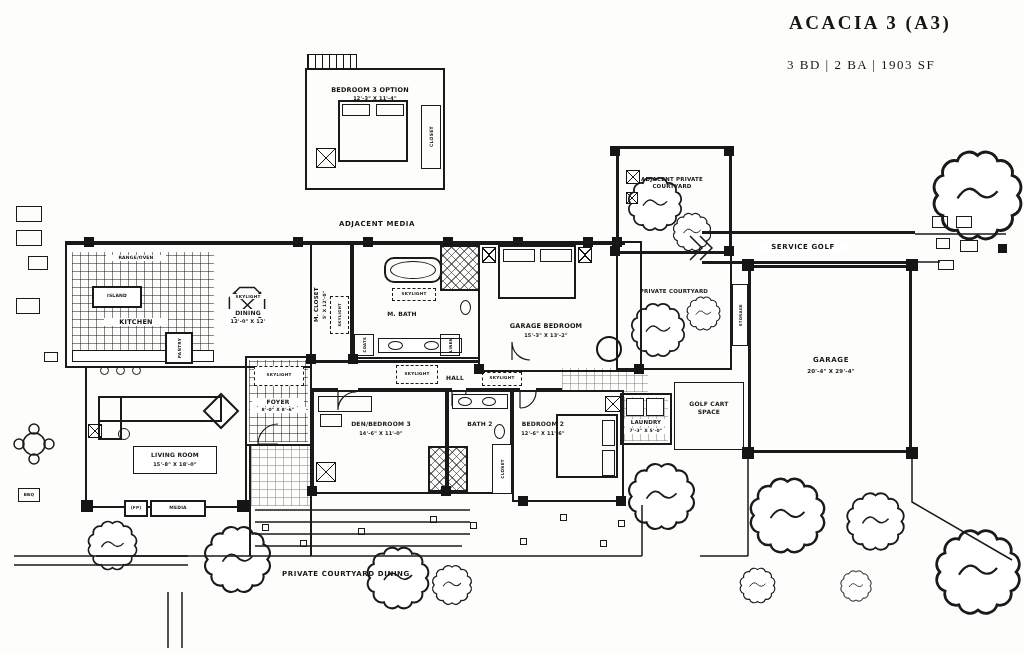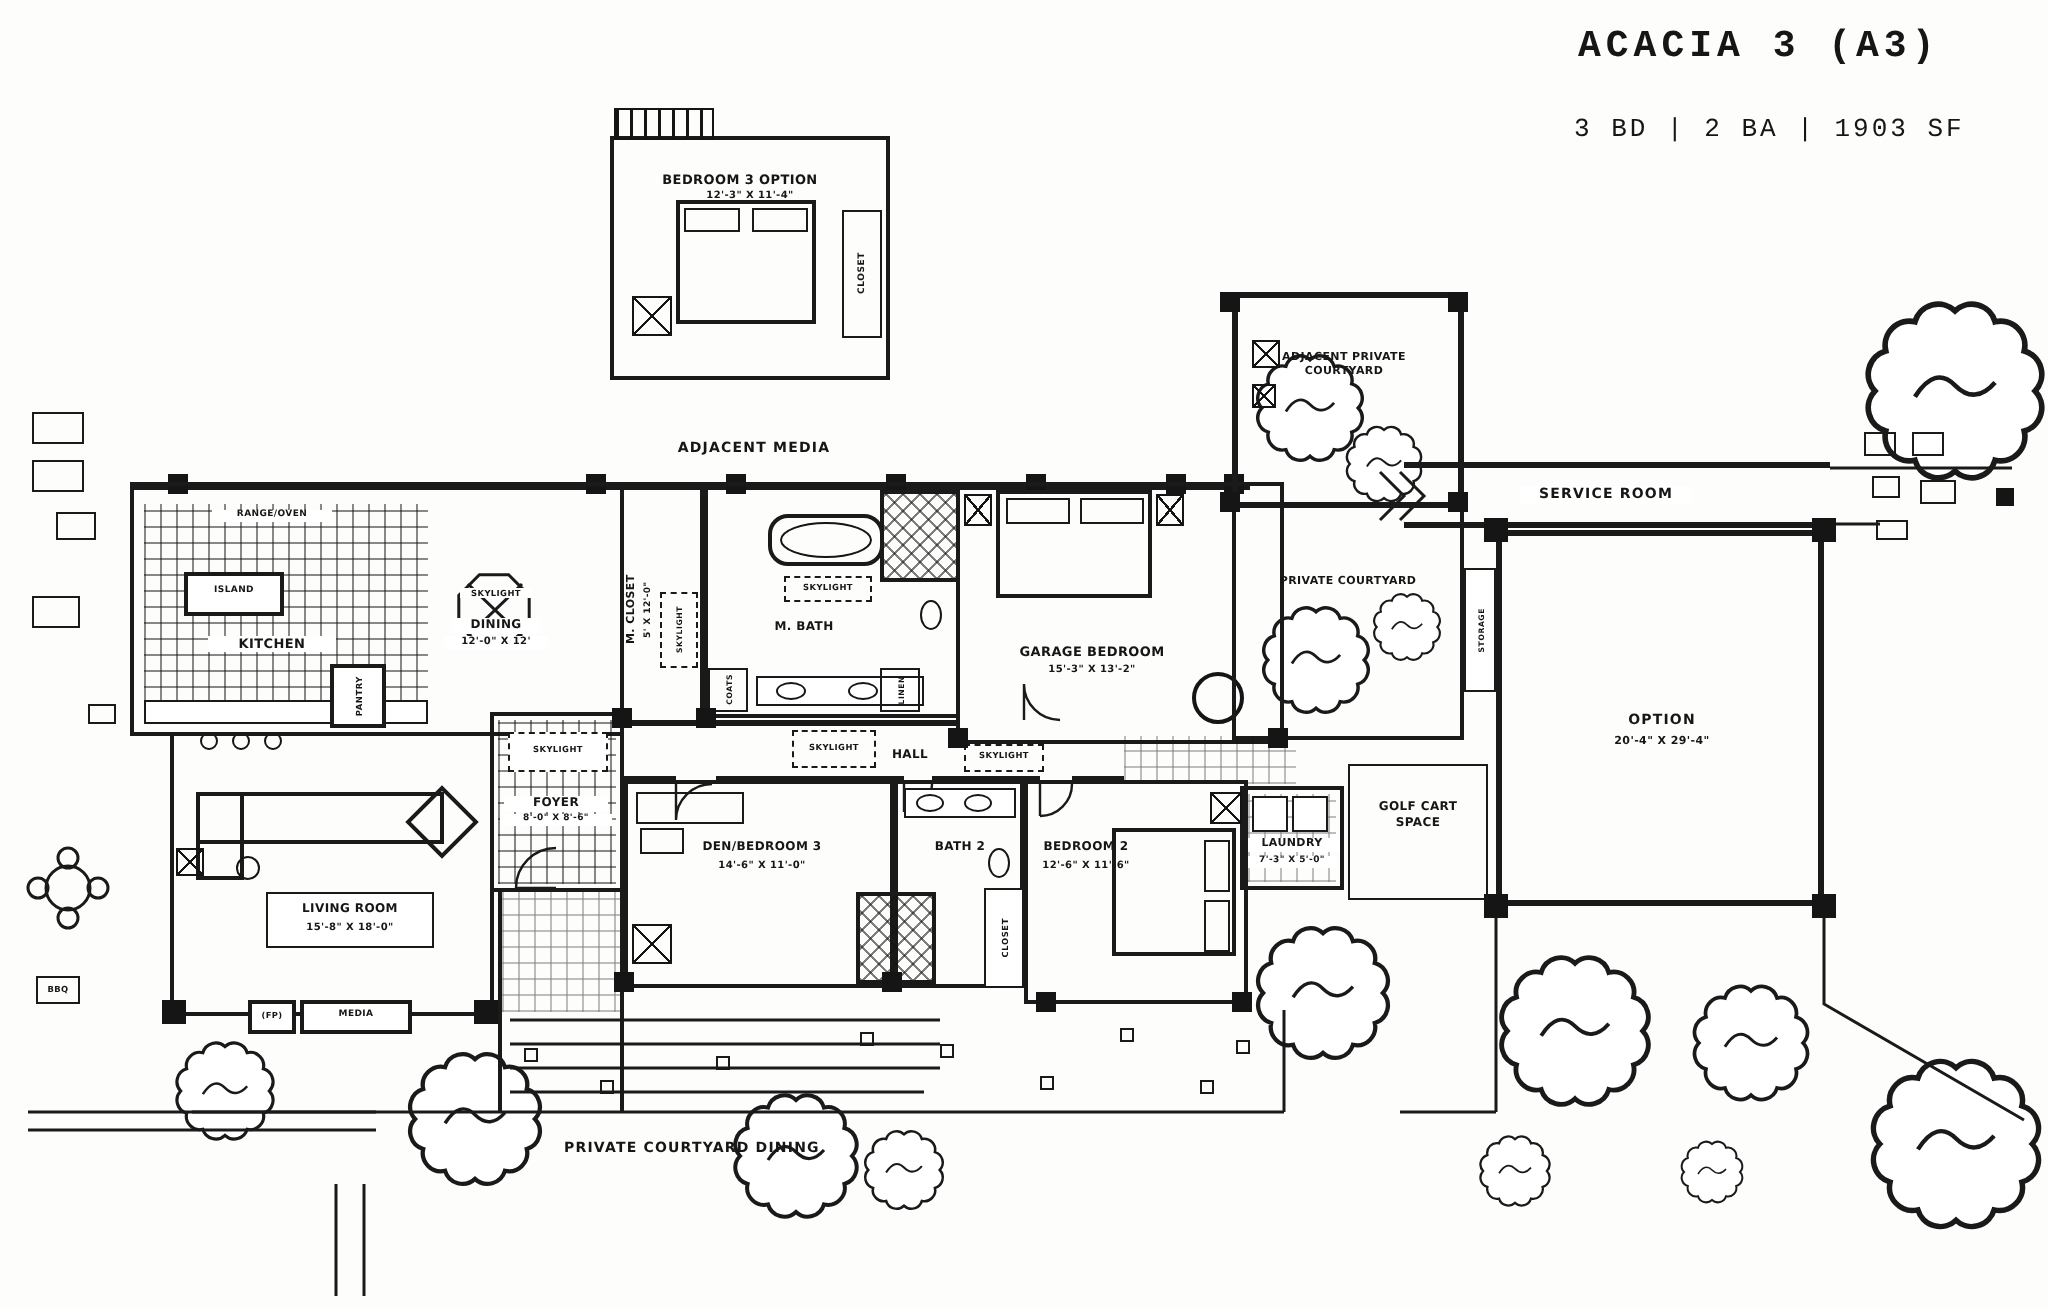--- a/index.html
+++ b/index.html
@@ -21,21 +21,21 @@
     repeating-linear-gradient(90deg,rgba(20,20,20,.5) 0 1px,transparent 1px 8px)}
   .tile-lt{opacity:.55}
   .xhatch{position:absolute;border:2px solid #1a1a1a;background-image:
     repeating-linear-gradient(45deg,rgba(20,20,20,.55) 0 1px,transparent 1px 6px),
     repeating-linear-gradient(-45deg,rgba(20,20,20,.55) 0 1px,transparent 1px 6px)}
   .xbox{position:absolute;border:1.5px solid #151515;background:
     linear-gradient(to top right,transparent calc(50% - .6px),#151515 calc(50% - .6px) calc(50% + .6px),transparent calc(50% + .6px)),
     linear-gradient(to bottom right,transparent calc(50% - .6px),#151515 calc(50% - .6px) calc(50% + .6px),transparent calc(50% + .6px))}
   .oval{position:absolute;border:1.5px solid #151515;border-radius:50%;background:transparent}
   .steps{position:absolute;border:1px solid #151515;background:repeating-linear-gradient(90deg,#151515 0 1.5px,transparent 1.5px 7px)}
-  .title{position:absolute;font-family:Liberation Mono, monospace;font-weight:600;letter-spacing:2.5px}
+  .title{position:absolute;font-family:Liberation Serif, serif;font-weight:600;letter-spacing:2.5px}
 </style>
 </head>
 <body>
 
 <svg width="1024" height="654" style="position:absolute;left:0;top:0" xmlns="http://www.w3.org/2000/svg">
   <defs>
     <symbol id="tree" viewBox="-36 -36 72 72">
       <path d="M 28 0 A 8.5 8.5 0 0 1 24.2 14 A 8.5 8.5 0 0 1 14 24.2 A 8.5 8.5 0 0 1 0 28 A 8.5 8.5 0 0 1 -14 24.2 A 8.5 8.5 0 0 1 -24.2 14 A 8.5 8.5 0 0 1 -28 0 A 8.5 8.5 0 0 1 -24.2 -14 A 8.5 8.5 0 0 1 -14 -24.2 A 8.5 8.5 0 0 1 0 -28 A 8.5 8.5 0 0 1 14 -24.2 A 8.5 8.5 0 0 1 24.2 -14 A 8.5 8.5 0 0 1 28 0 Z" fill="#fff" stroke="#1a1a1a" stroke-width="2"></path>
       <path d="M -14 2 Q -7 -9 0 -2 Q 7 5 14 -3" fill="none" stroke="#1a1a1a" stroke-width="1.6"></path>
     </symbol>
@@ -174,28 +174,28 @@
 <div class="lbl wrap" style="left:640px;top:176px;width:64px;font-size:5.5px">ADJACENT PRIVATE COURTYARD</div>
 
 <div class="room" style="left:616px;top:252px;width:116px;height:118px"></div>
 <div class="lbl wrap" style="left:638px;top:288px;width:72px;font-size:5.5px">PRIVATE COURTYARD</div>
 <div class="room b15 vroom" style="left:732px;top:284px;width:16px;height:62px;background:#fff">
   <span class="vtext" style="font-size:3.8px">STORAGE</span>
 </div>
 
 <div class="wall" style="left:702px;top:231px;width:213px;height:3px"></div>
 <div class="wall" style="left:702px;top:261px;width:213px;height:3px"></div>
-<div class="lbl" style="left:760px;top:243px;width:86px;font-size:7px;letter-spacing:.6px;background:#fff">SERVICE ROOM</div>
+<div class="lbl" style="left:760px;top:243px;width:86px;font-size:7px;letter-spacing:.6px;background:#fff">SERVICE GOLF</div>
 
 <div class="room b3" style="left:748px;top:265px;width:164px;height:188px"></div>
 <div class="sq" style="left:742px;top:259px;width:12px;height:12px"></div>
 <div class="sq" style="left:906px;top:259px;width:12px;height:12px"></div>
 <div class="sq" style="left:906px;top:447px;width:12px;height:12px"></div>
 <div class="sq" style="left:742px;top:447px;width:12px;height:12px"></div>
-<div class="lbl" style="left:796px;top:356px;width:70px;font-size:7px;letter-spacing:.6px">OPTION</div>
+<div class="lbl" style="left:796px;top:356px;width:70px;font-size:7px;letter-spacing:.6px">GARAGE</div>
 <div class="lbl dims" style="left:794px;top:368px;width:74px;font-size:5.5px">20'-4" X 29'-4"</div>
 
 <div class="room b15" style="left:674px;top:382px;width:70px;height:68px"></div>
 <div class="lbl wrap" style="left:678px;top:400px;width:62px;font-size:6px">GOLF CART SPACE</div>
 
 <div class="room" style="left:620px;top:393px;width:52px;height:52px"></div>
 <div class="tile tile-lt" style="left:624px;top:397px;width:44px;height:44px"></div>
 <div class="room b15 chip" style="left:626px;top:398px;width:18px;height:18px"></div>
 <div class="room b15 chip" style="left:646px;top:398px;width:18px;height:18px"></div>
 <div class="lbl chip" style="left:622px;top:419px;width:48px;font-size:5.5px">LAUNDRY</div>

